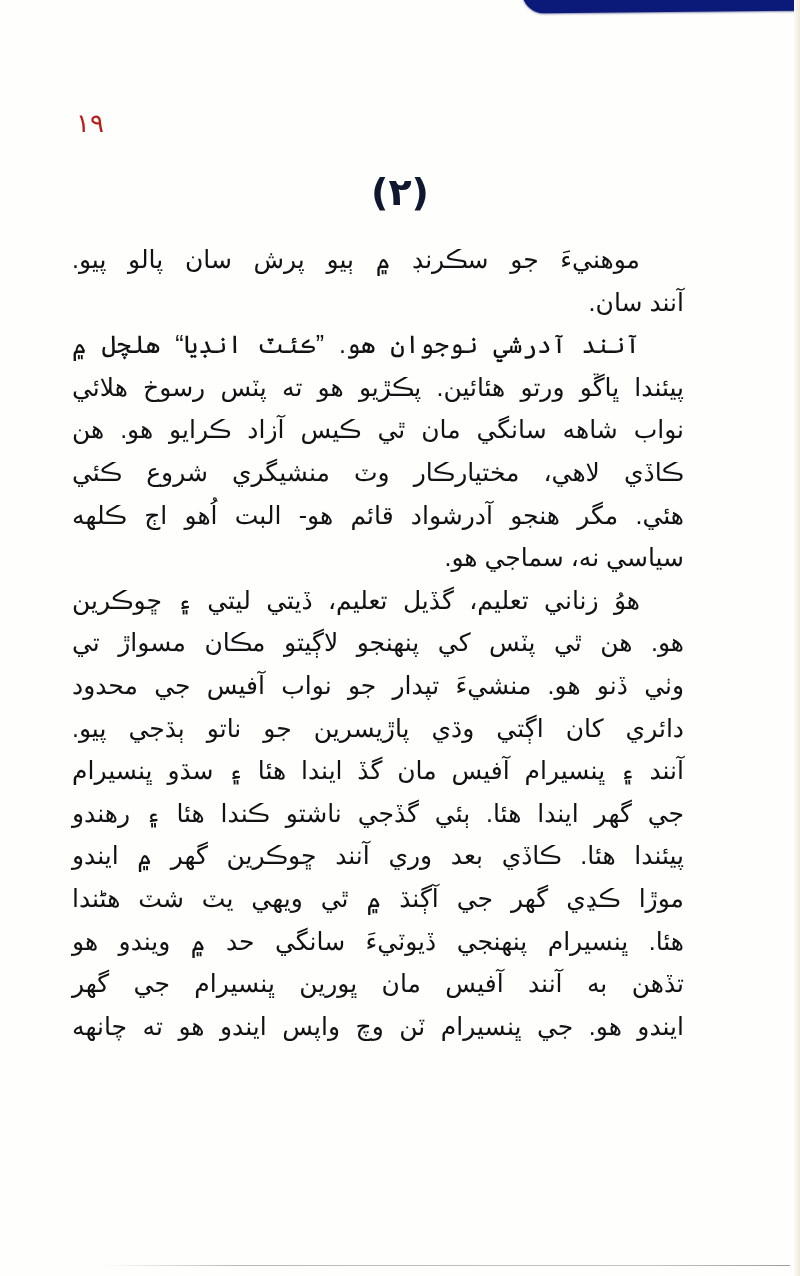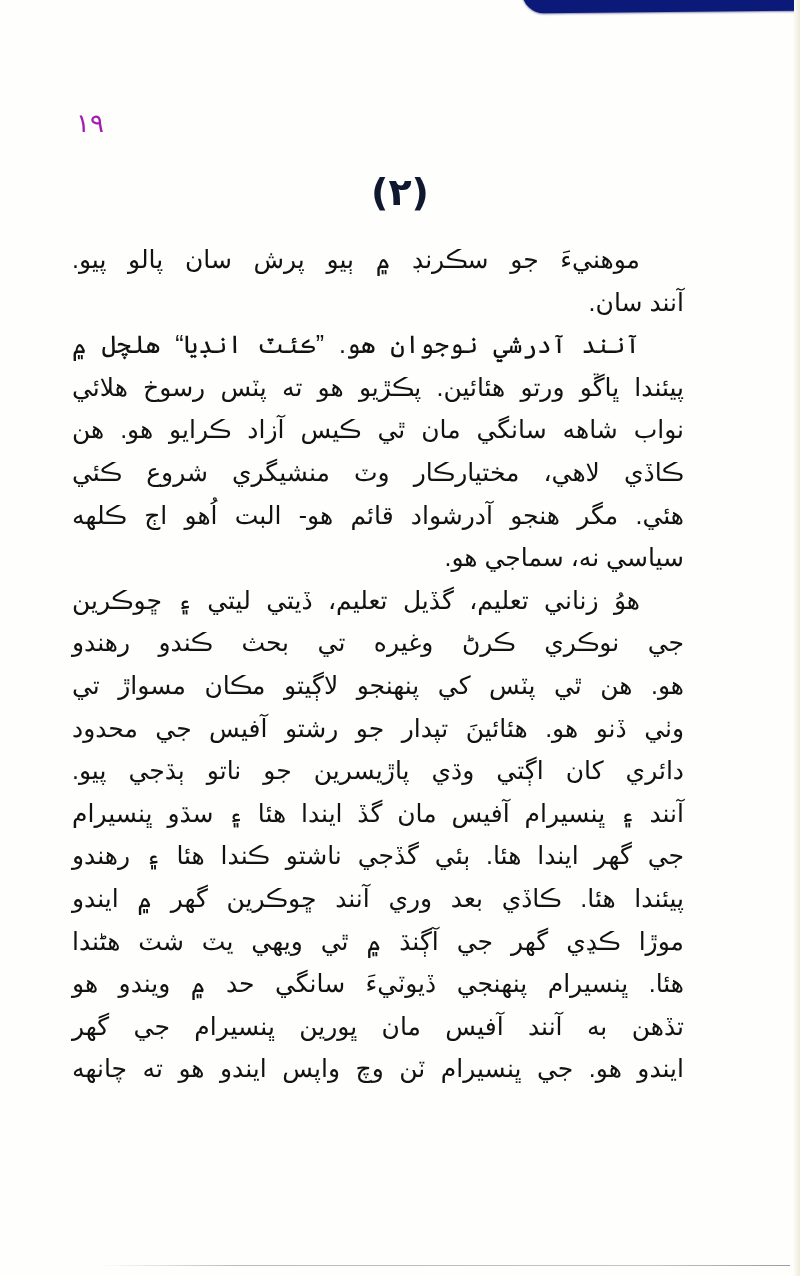--- a/index.html
+++ b/index.html
@@ -35,21 +35,21 @@
       border-bottom-left-radius: 22px;
       transform: rotate(-0.6deg);
       box-shadow: 0 1px 2px rgba(10,20,90,0.5);
     }
     .page-number {
       position: absolute;
       left: 76px; top: 108px;
       font-size: 26px;
       font-family: Liberation Sans, sans-serif;
       direction: rtl;
-      color: #a21caf;
+      color: #b91c1c;
     }
     .chapter-heading {
       position: absolute;
       left: 0; top: 170px;
       width: 800px;
       text-align: center;
       font-size: 38px;
       font-weight: bold;
       font-family: "DejaVu Sans", sans-serif;
       color: #101830;
@@ -104,23 +104,22 @@
     <span class="line last">آنند سان.</span>
 
     <span class="line indent">آنند آدرشي نوجوان هو. ”ڪئٽ انڊيا“ هلچل ۾</span>
     <span class="line">پيئندا ڀاڱو ورتو هئائين. پڪڙيو هو ته پٽس رسوخ هلائي</span>
     <span class="line">نواب شاهه سانگي مان ٿي ڪيس آزاد ڪرايو هو. هن</span>
     <span class="line">ڪاڏي لاهي، مختيارڪار وٽ منشيگري شروع ڪئي</span>
     <span class="line">هئي. مگر هنجو آدرشواد قائم هو- البت اُهو اڄ ڪلهه</span>
     <span class="line last">سياسي نه، سماجي هو.</span>
 
     <span class="line indent">هوُ زناني تعليم، گڏيل تعليم، ڏيتي ليتي ۽ ڇوڪرين</span>
-    <span class="line">جي نوڪري ڪرڻ وغيره تي بحث ڪندو رهندو</span>
     <span class="line">هو. هن ٿي پٽس کي پنهنجو لاڳيتو مڪان مسواڙ تي</span>
-    <span class="line">وٺي ڏنو هو. هئائينَ تپدار جو رشتو آفيس جي محدود</span>
+    <span class="line">وٺي ڏنو هو. منشيءَ تپدار جو نواب آفيس جي محدود</span>
     <span class="line">دائري کان اڳتي وڌي پاڙيسرين جو ناتو ٻڌجي پيو.</span>
     <span class="line">آنند ۽ ڀنسيرام آفيس مان گڏ ايندا هئا ۽ سڌو ڀنسيرام</span>
     <span class="line">جي گهر ايندا هئا. ٻئي گڏجي ناشتو ڪندا هئا ۽ رهندو</span>
     <span class="line">پيئندا هئا. ڪاڏي بعد وري آنند ڇوڪرين گهر ۾ ايندو</span>
     <span class="line">موڙا ڪڍي گهر جي آڳنڌ ۾ ٿي ويهي يٽ شٽ هڻندا</span>
     <span class="line">هئا. ڀنسيرام پنهنجي ڏيوٽيءَ سانگي حد ۾ ويندو هو</span>
     <span class="line">تڏهن به آنند آفيس مان ڀورين ڀنسيرام جي گهر</span>
     <span class="line">ايندو هو. جي ڀنسيرام ٽن وچ واپس ايندو هو ته چانهه</span>
   </div>
 

